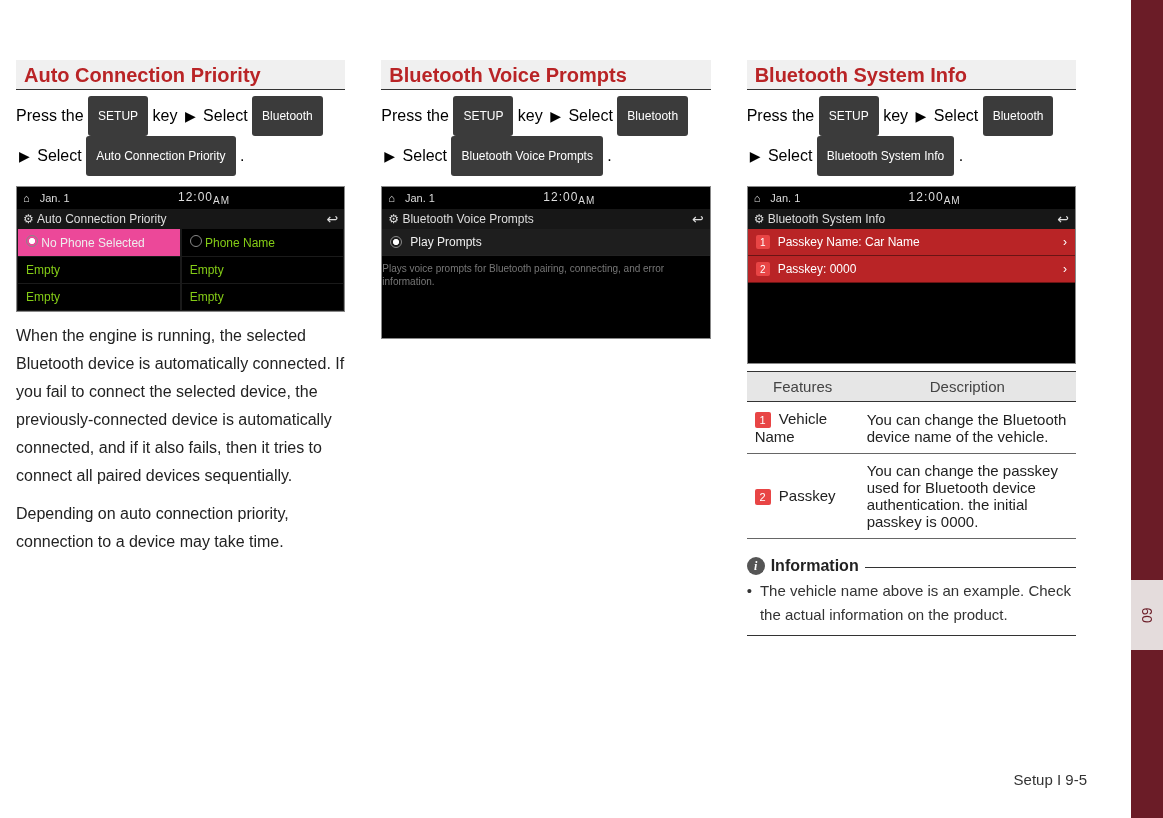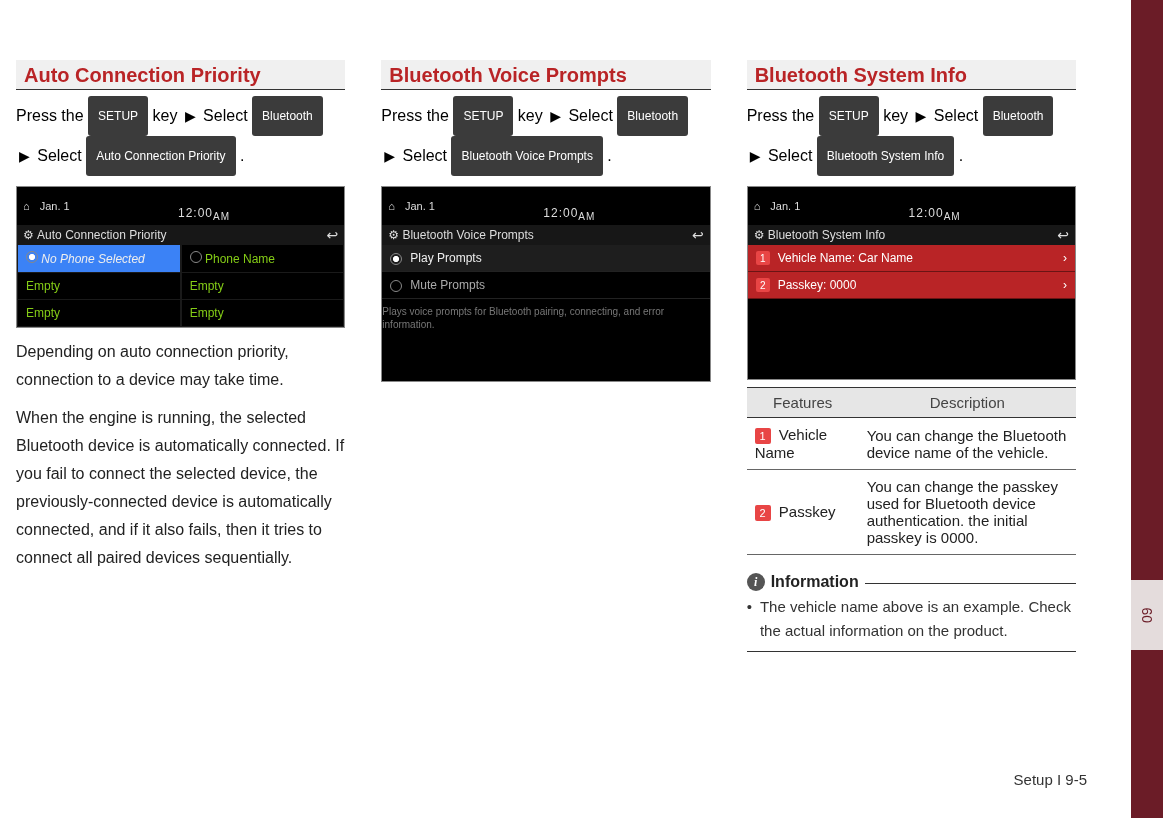--- a/index.html
+++ b/index.html
@@ -89,38 +89,38 @@
     color: #ccc;
   }
   .shot-top {
     display: flex;
     align-items: center;
     gap: 10px;
     padding: 3px 6px;
     background: #000;
     color: #ddd;
   }
-  .shot-top .clock { margin-left: auto; margin-right: auto; font-size: 12px; letter-spacing: 1px; margin-top: 16px;}
+  .shot-top .clock { margin-left: auto; margin-right: auto; font-size: 12px; letter-spacing: 1px;}
   .shot-title {
     display: flex;
     align-items: center;
     background: #171717;
     padding: 2px 6px;
     font-size: 12px;
     color: #ddd;
   }
   .shot-title .back { margin-left: auto; font-size: 14px; }
   .shot-body { background: #000; }
   .shot-row {
     display: flex;
     padding: 6px 8px;
     border-bottom: 1px solid #222;
     font-size: 12px;
     color: #aaa;
-    align-items: flex-end;
+    align-items: center;
     gap: 8px;
   }
   .shot-row.sel { background: #1e1e1e; color: #eee;}
   .shot-row.red { background: #b92426; color: #fff; border-bottom: 1px solid #6b1414;}
   .shot-row .chev { margin-left: auto; }
   .radio { width:10px; height:10px; border:1px solid #888; border-radius:50%; display:inline-block;}
   .radio.on { background: radial-gradient(#fff 0 40%, transparent 45%);}
   .numbox { background:#e84545; color:#fff; width:14px; height:14px; font-size:10px; display:inline-flex; align-items:center; justify-content:center; border-radius:2px;}
   .shot-hint { font-size: 10px; color:#777; padding: 6px 8px 10px 0; line-height:13px;}
   .shot-grid { display:grid; grid-template-columns: 1fr 1fr;}
@@ -233,32 +233,32 @@
         <span class="clock"><span>12:00</span><sub>AM</sub></span>
         <span></span>
       </div>
       <div class="shot-title">
         <span>⚙</span>&nbsp;
         <span>Auto Connection Priority</span>
         <span class="back">↩</span>
       </div>
       <div class="shot-body">
         <div class="shot-grid">
-          <div class="cell left" style="background:#3b82f6;color:#eee;font-style:italic;"><span class="radio on"></span> <span>No Phone Selected</span></div>
+          <div class="cell left" style="background:#ec4899;color:#eee;"><span class="radio on"></span> <span>No Phone Selected</span></div>
           <div class="cell"><span class="radio"></span> <span>Phone Name</span></div>
           <div class="cell left">Empty</div>
           <div class="cell">Empty</div>
           <div class="cell left">Empty</div>
           <div class="cell">Empty</div>
         </div>
       </div>
     </div>
 
+    <div class="body-text">When the engine is running, the selected Bluetooth device is automatically connected. If you fail to connect the selected device, the previously-connected device is automatically connected, and if it also fails, then it tries to connect all paired devices sequentially.</div>
     <div class="body-text">Depending on auto connection priority, connection to a device may take time.</div>
-    <div class="body-text">When the engine is running, the selected Bluetooth device is automatically connected. If you fail to connect the selected device, the previously-connected device is automatically connected, and if it also fails, then it tries to connect all paired devices sequentially.</div>
   </div>
 
   <div class="col">
     <div class="section-title">Bluetooth Voice Prompts</div>
     <div class="instr">
       <span>Press the</span>
       <span class="keycap">SETUP</span>
       <span>key</span>
       <span class="arrow">▶</span>
       <span>Select</span>
@@ -279,24 +279,20 @@
       <div class="shot-title">
         <span>⚙</span>&nbsp;
         <span>Bluetooth Voice Prompts</span>
         <span class="back">↩</span>
       </div>
       <div class="shot-body">
         <div class="shot-row sel">
             <span class="radio on"></span>
             <span>Play Prompts</span>
           </div>
-        <div class="shot-row">
-            <span class="radio"></span>
-            <span>Mute Prompts</span>
-          </div>
         <div class="shot-hint">Plays voice prompts for Bluetooth pairing, connecting, and error information.</div>
         <div style="height:40px;"></div>
       </div>
     </div>
   </div>
 
   <div class="col">
     <div class="section-title">Bluetooth System Info</div>
     <div class="instr">
       <span>Press the</span>
@@ -319,21 +315,21 @@
         <span></span>
       </div>
       <div class="shot-title">
         <span>⚙</span>&nbsp;
         <span>Bluetooth System Info</span>
         <span class="back">↩</span>
       </div>
       <div class="shot-body">
         <div class="shot-row red">
             <span class="numbox">1</span>
-            <span>Vehicle Name: Car Name</span>
+            <span>Passkey Name: Car Name</span>
             <span class="chev">›</span>
           </div>
         <div class="shot-row red">
             <span class="numbox">2</span>
             <span>Passkey: 0000</span>
             <span class="chev">›</span>
           </div>
         <div style="height:80px;"></div>
       </div>
     </div>

